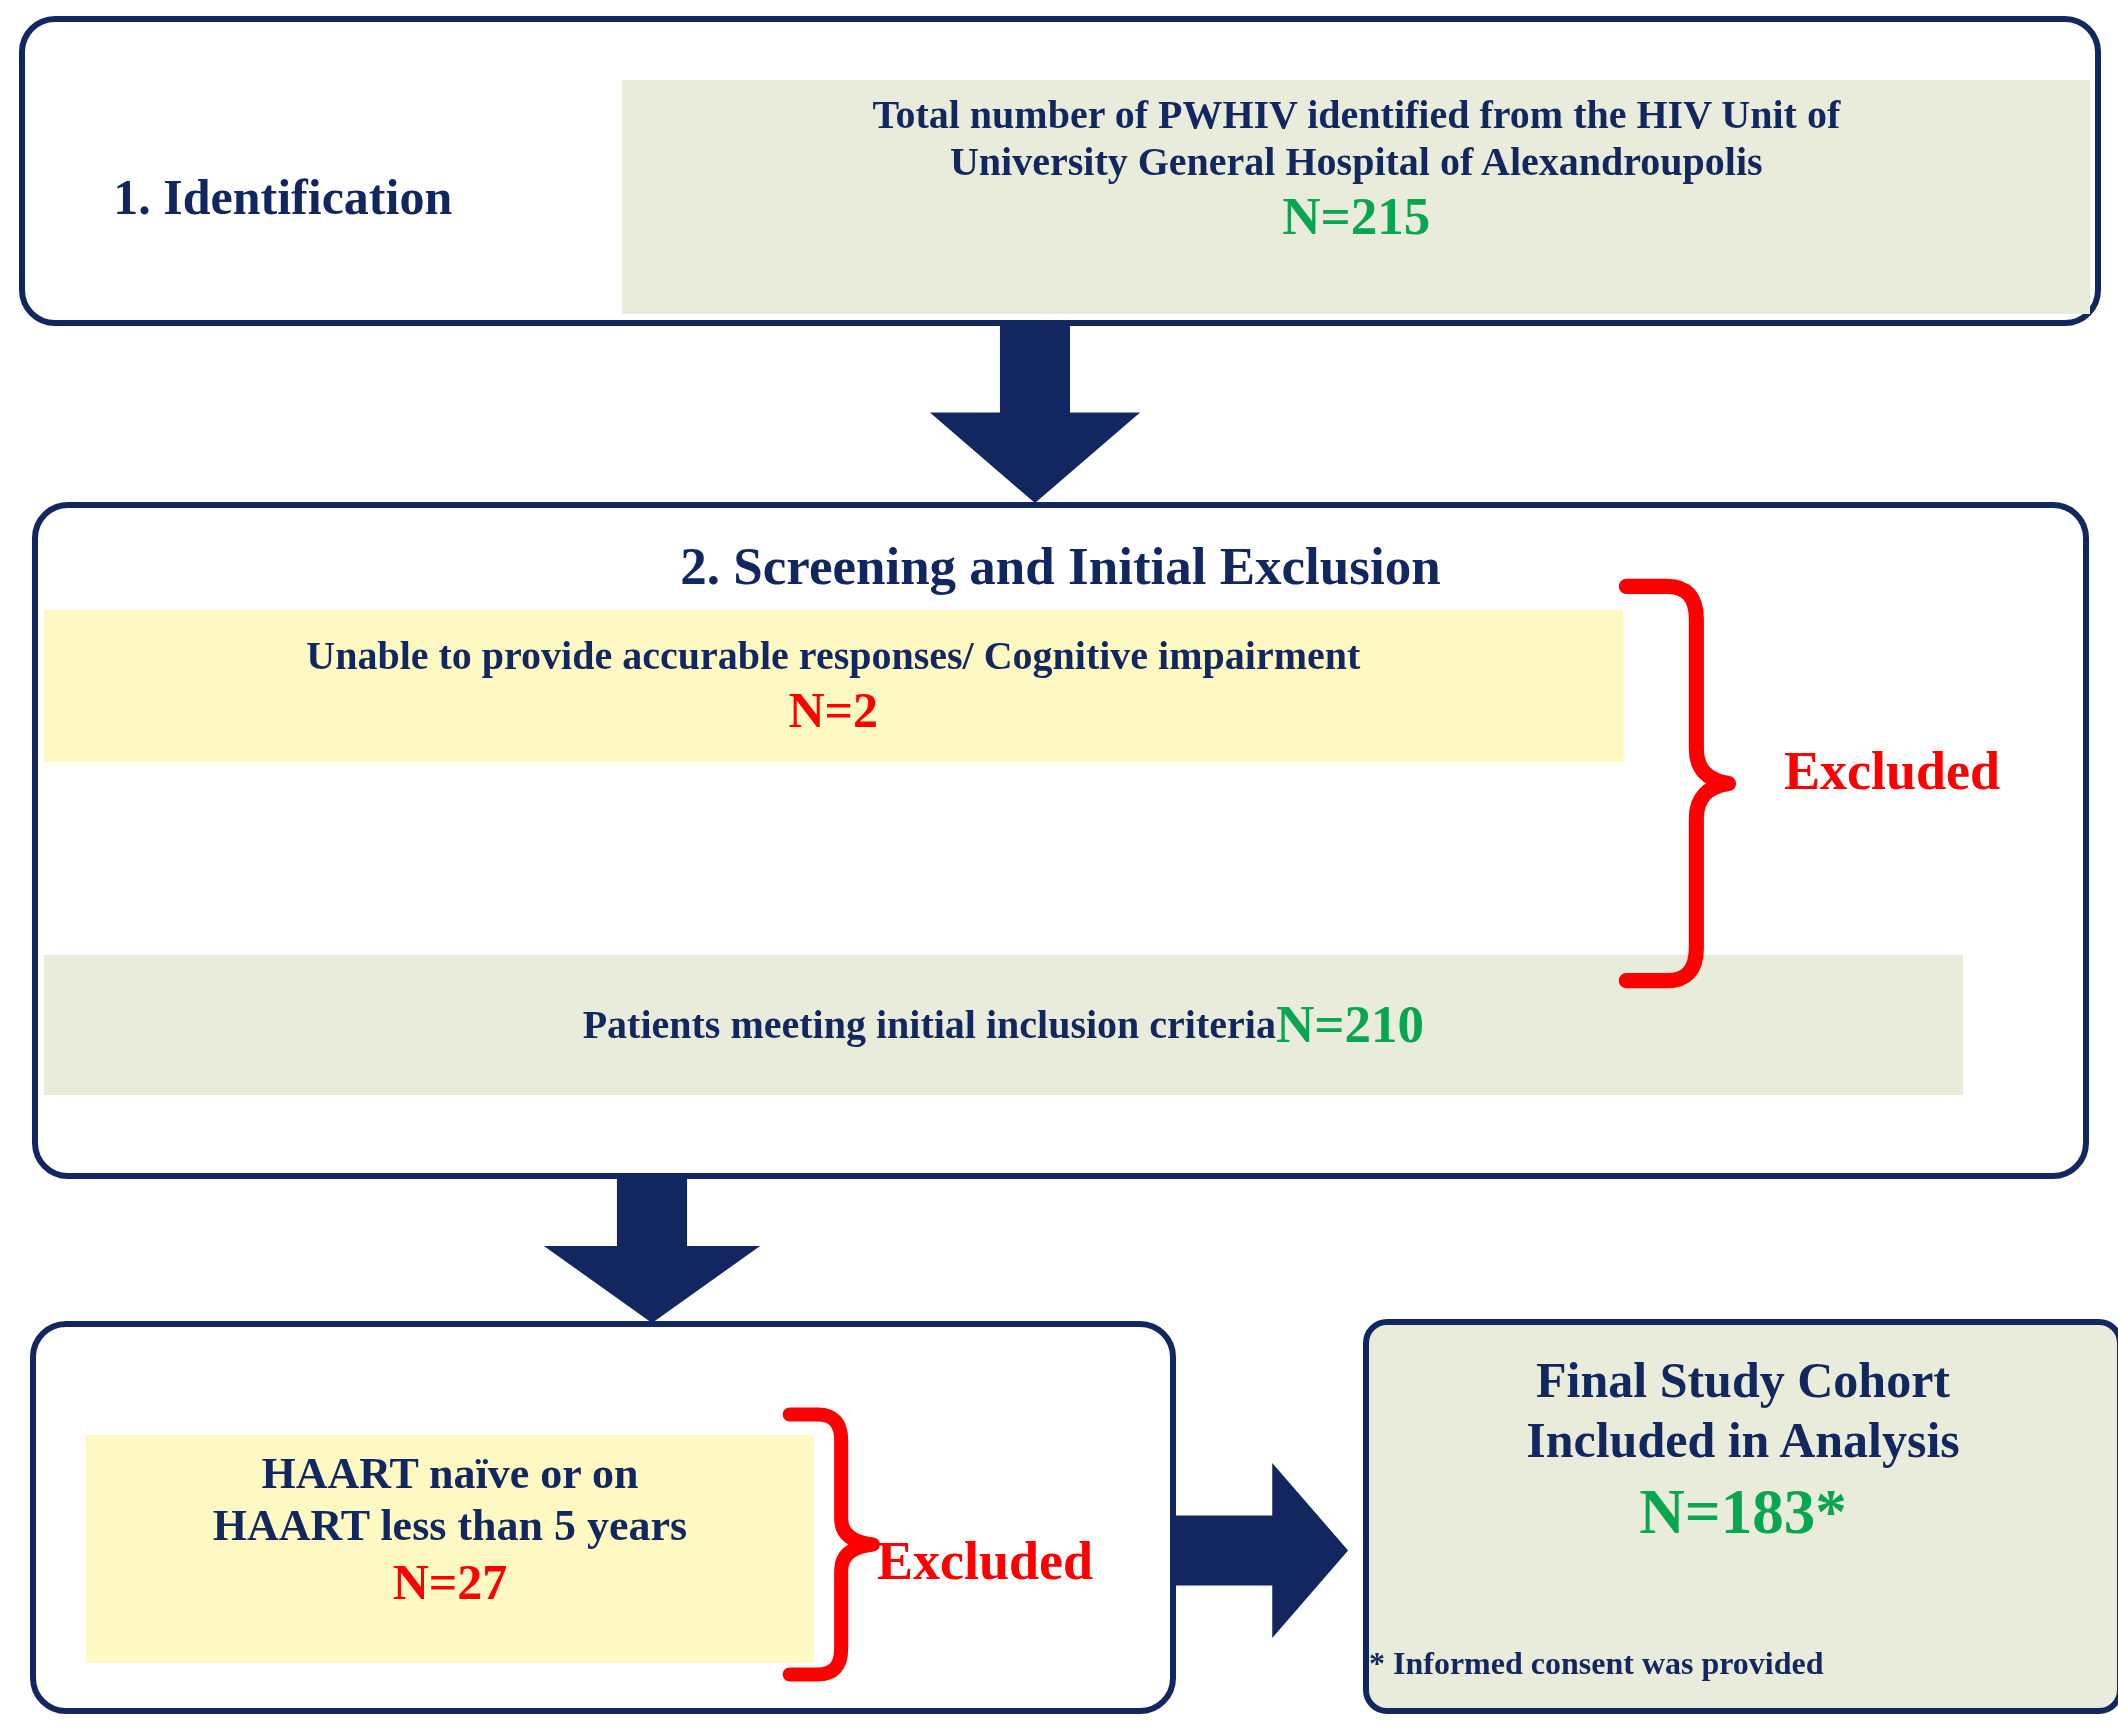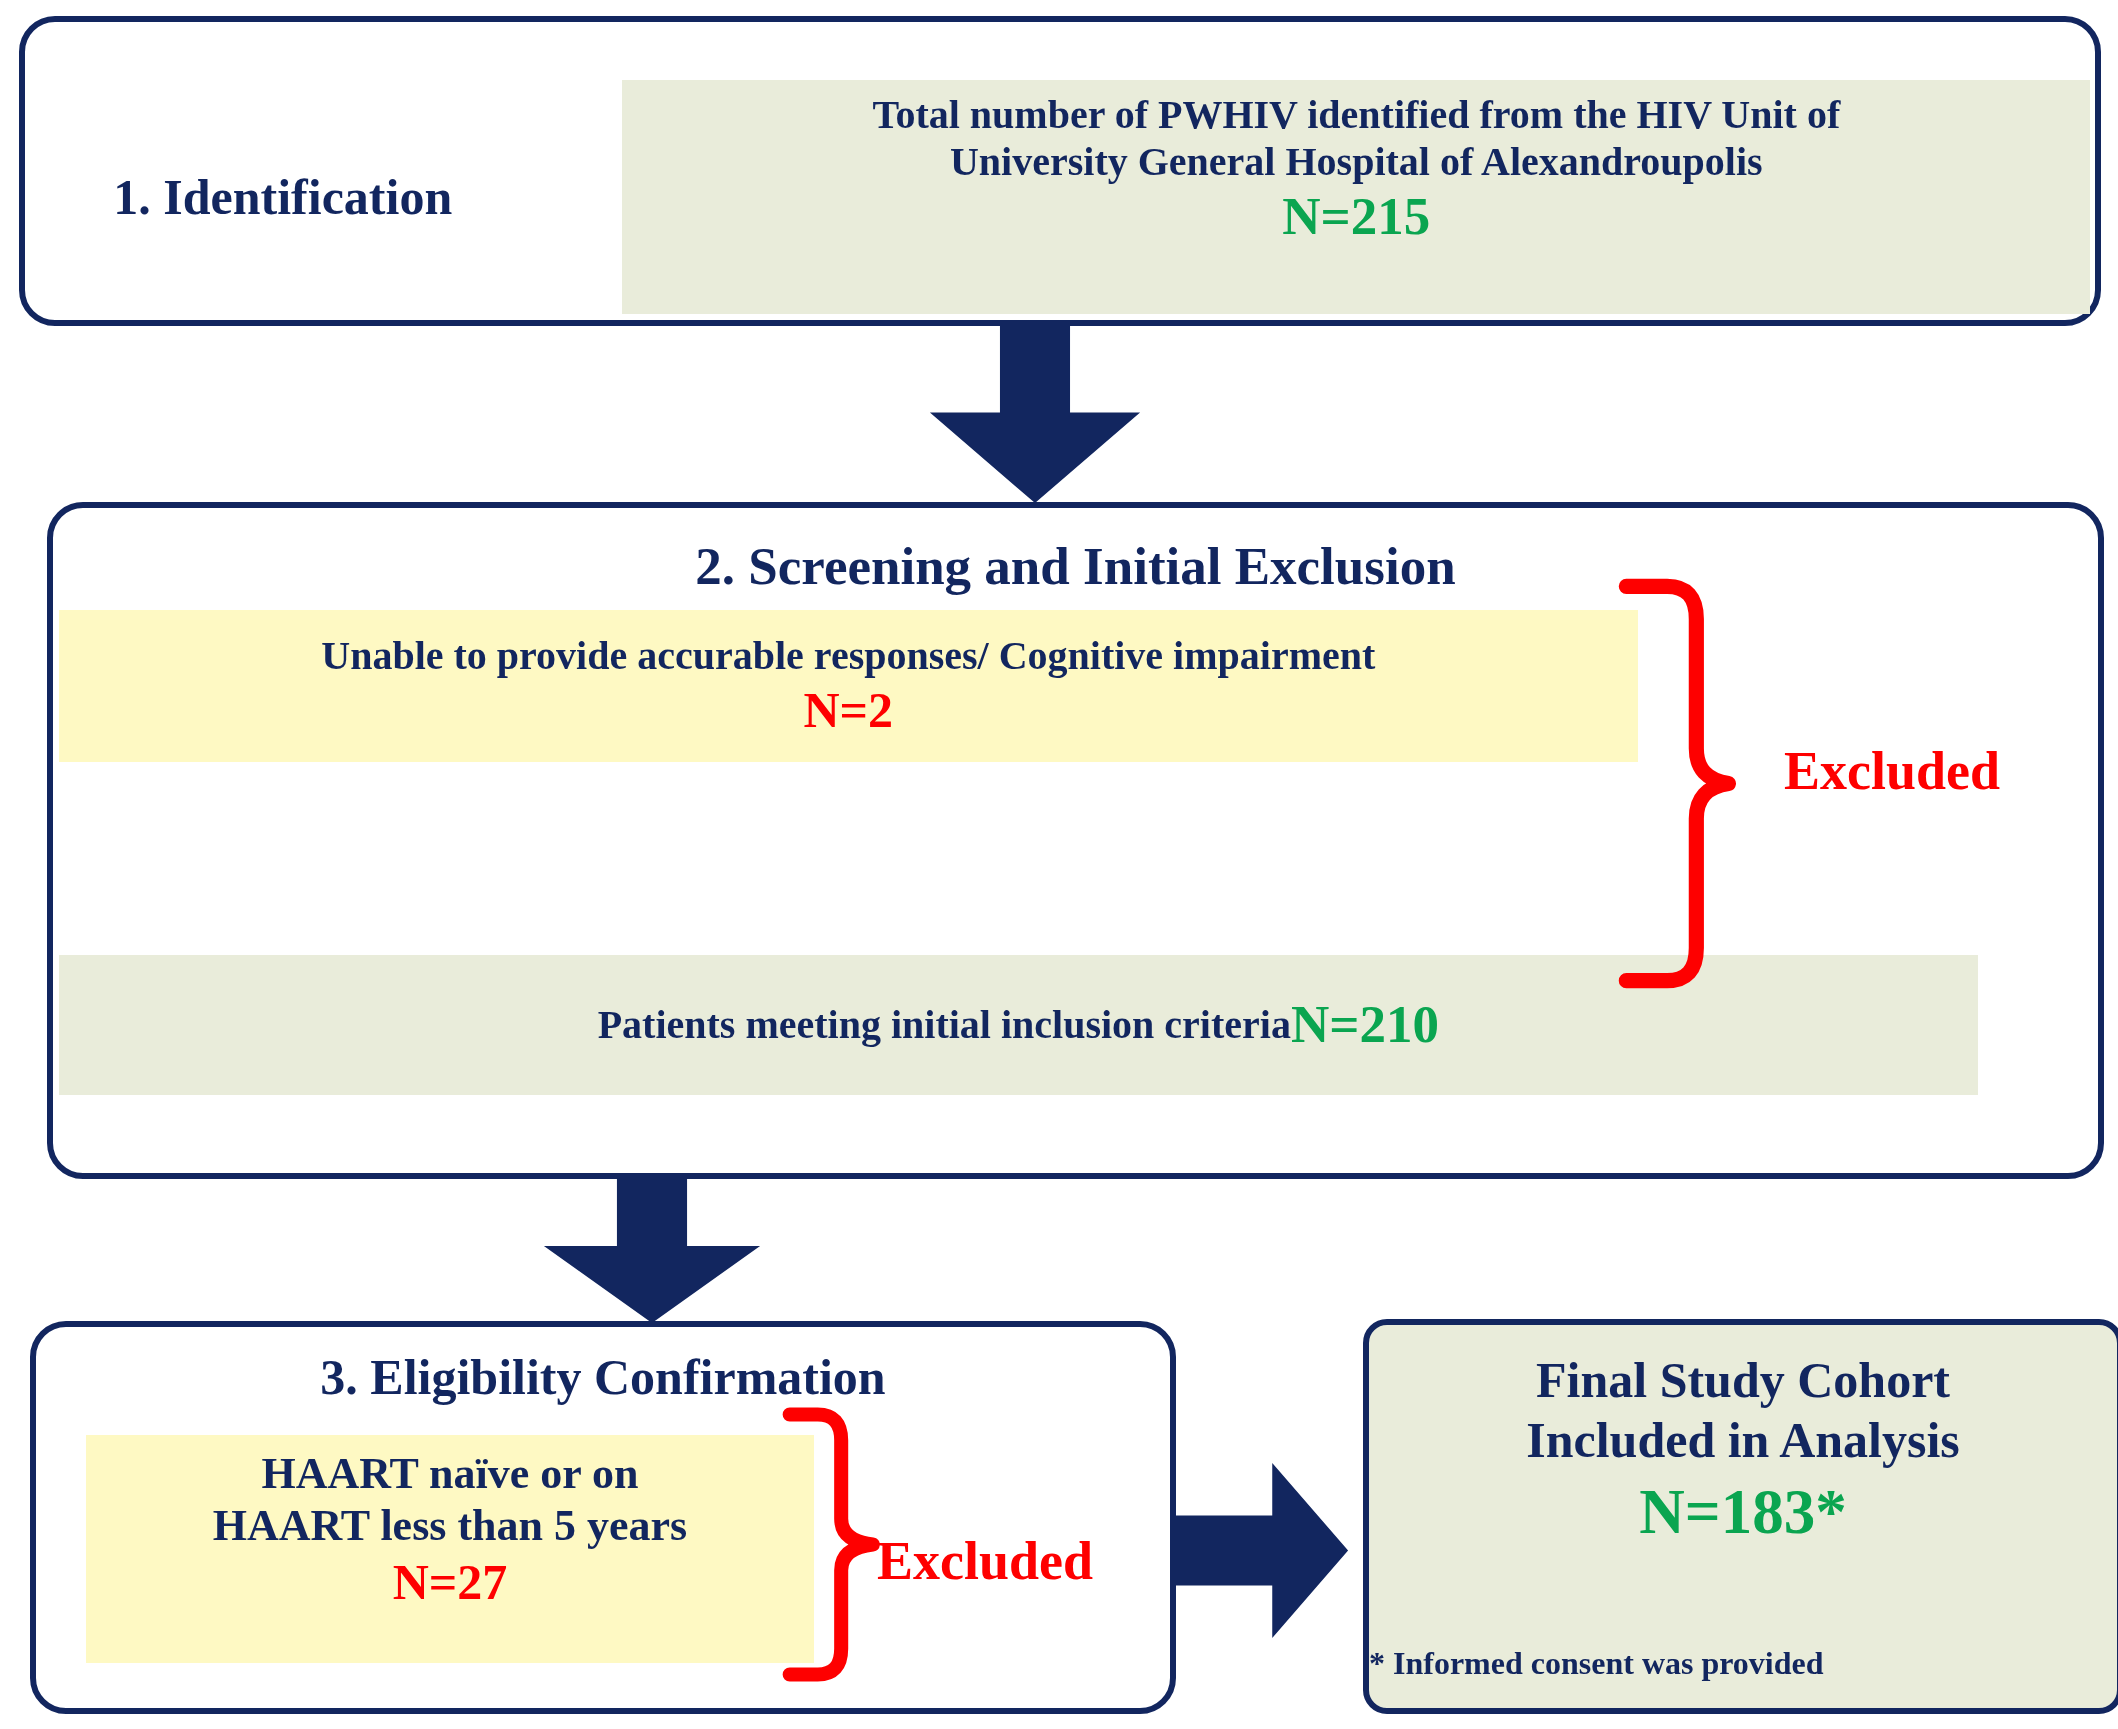--- a/index.html
+++ b/index.html
@@ -86,21 +86,20 @@
     text-align: center;
   }
   .arrow-down-svg { position: absolute; }
 
   
   #box-screening {
     left: 32px;
     top: 502px;
     width: 2057px;
     height: 677px;
-    margin-left: 15px;
   }
   #title-screening {
     position: absolute;
     left: 0;
     top: 28px;
     width: 100%;
     text-align: center;
     font-size: 53px;
     font-weight: bold;
     color: #12265f;
@@ -278,21 +277,20 @@
   </svg>
 
   <div class="excluded-label" id="excluded-screening">Excluded</div>
 
   <svg class="arrow-down-svg" style="left:526px; top:1177px;" width="252" height="149" viewBox="0 0 430 255">
     <polygon points="155,0 275,0 275,118 400,118 215,250 30,118 155,118" fill="#12265f"></polygon>
   </svg>
 
   <div class="stage-box" id="box-eligibility">
 
-    <div id="title-eligibility">3. Eligibility  Confirmation</div>
 
     <div class="pink-panel" id="panel-haart">
       <div class="panel-line-sm">HAART naïve or on</div>
       <div class="panel-line-sm">HAART less than 5 years</div>
       <div class="count-red">N=27</div>
     </div>
   </div>
 
   <svg class="brace-svg" style="left:772px; top:1404px;" width="129" height="281" viewBox="0 0 220 480">
     <path d="M 30 18 L 78 18 Q 118 18 118 62 L 118 196 Q 118 234 172 240

